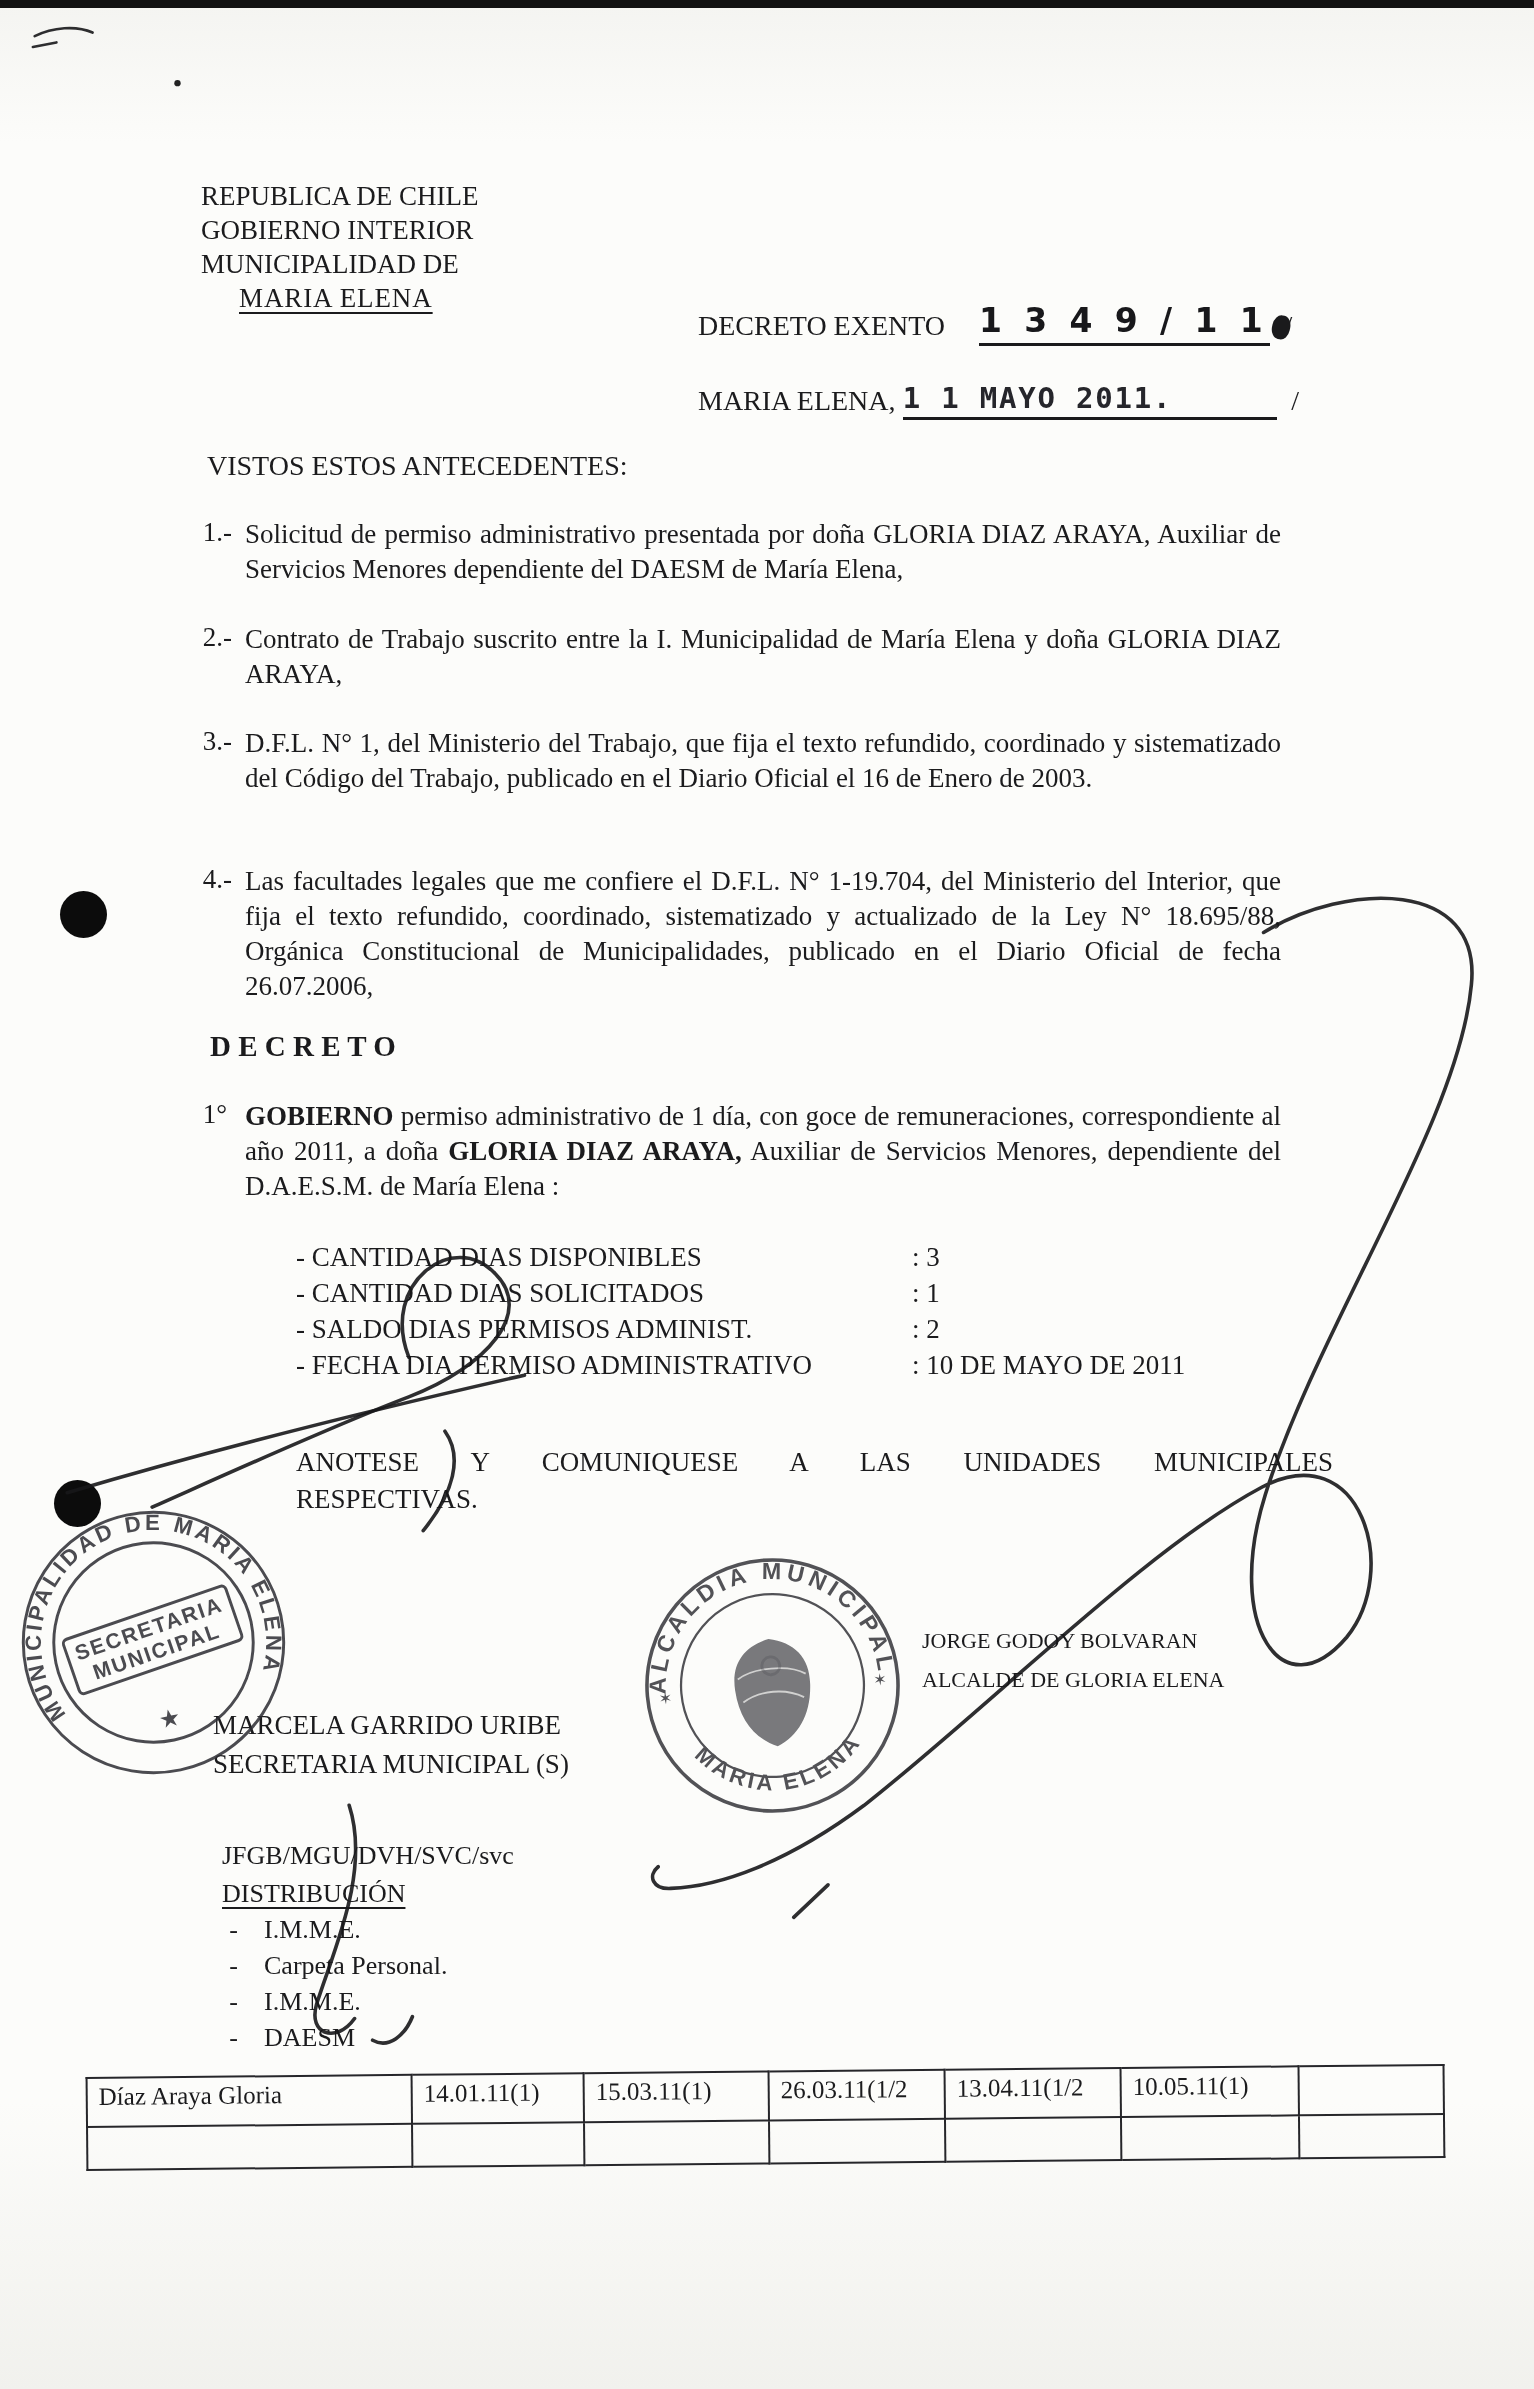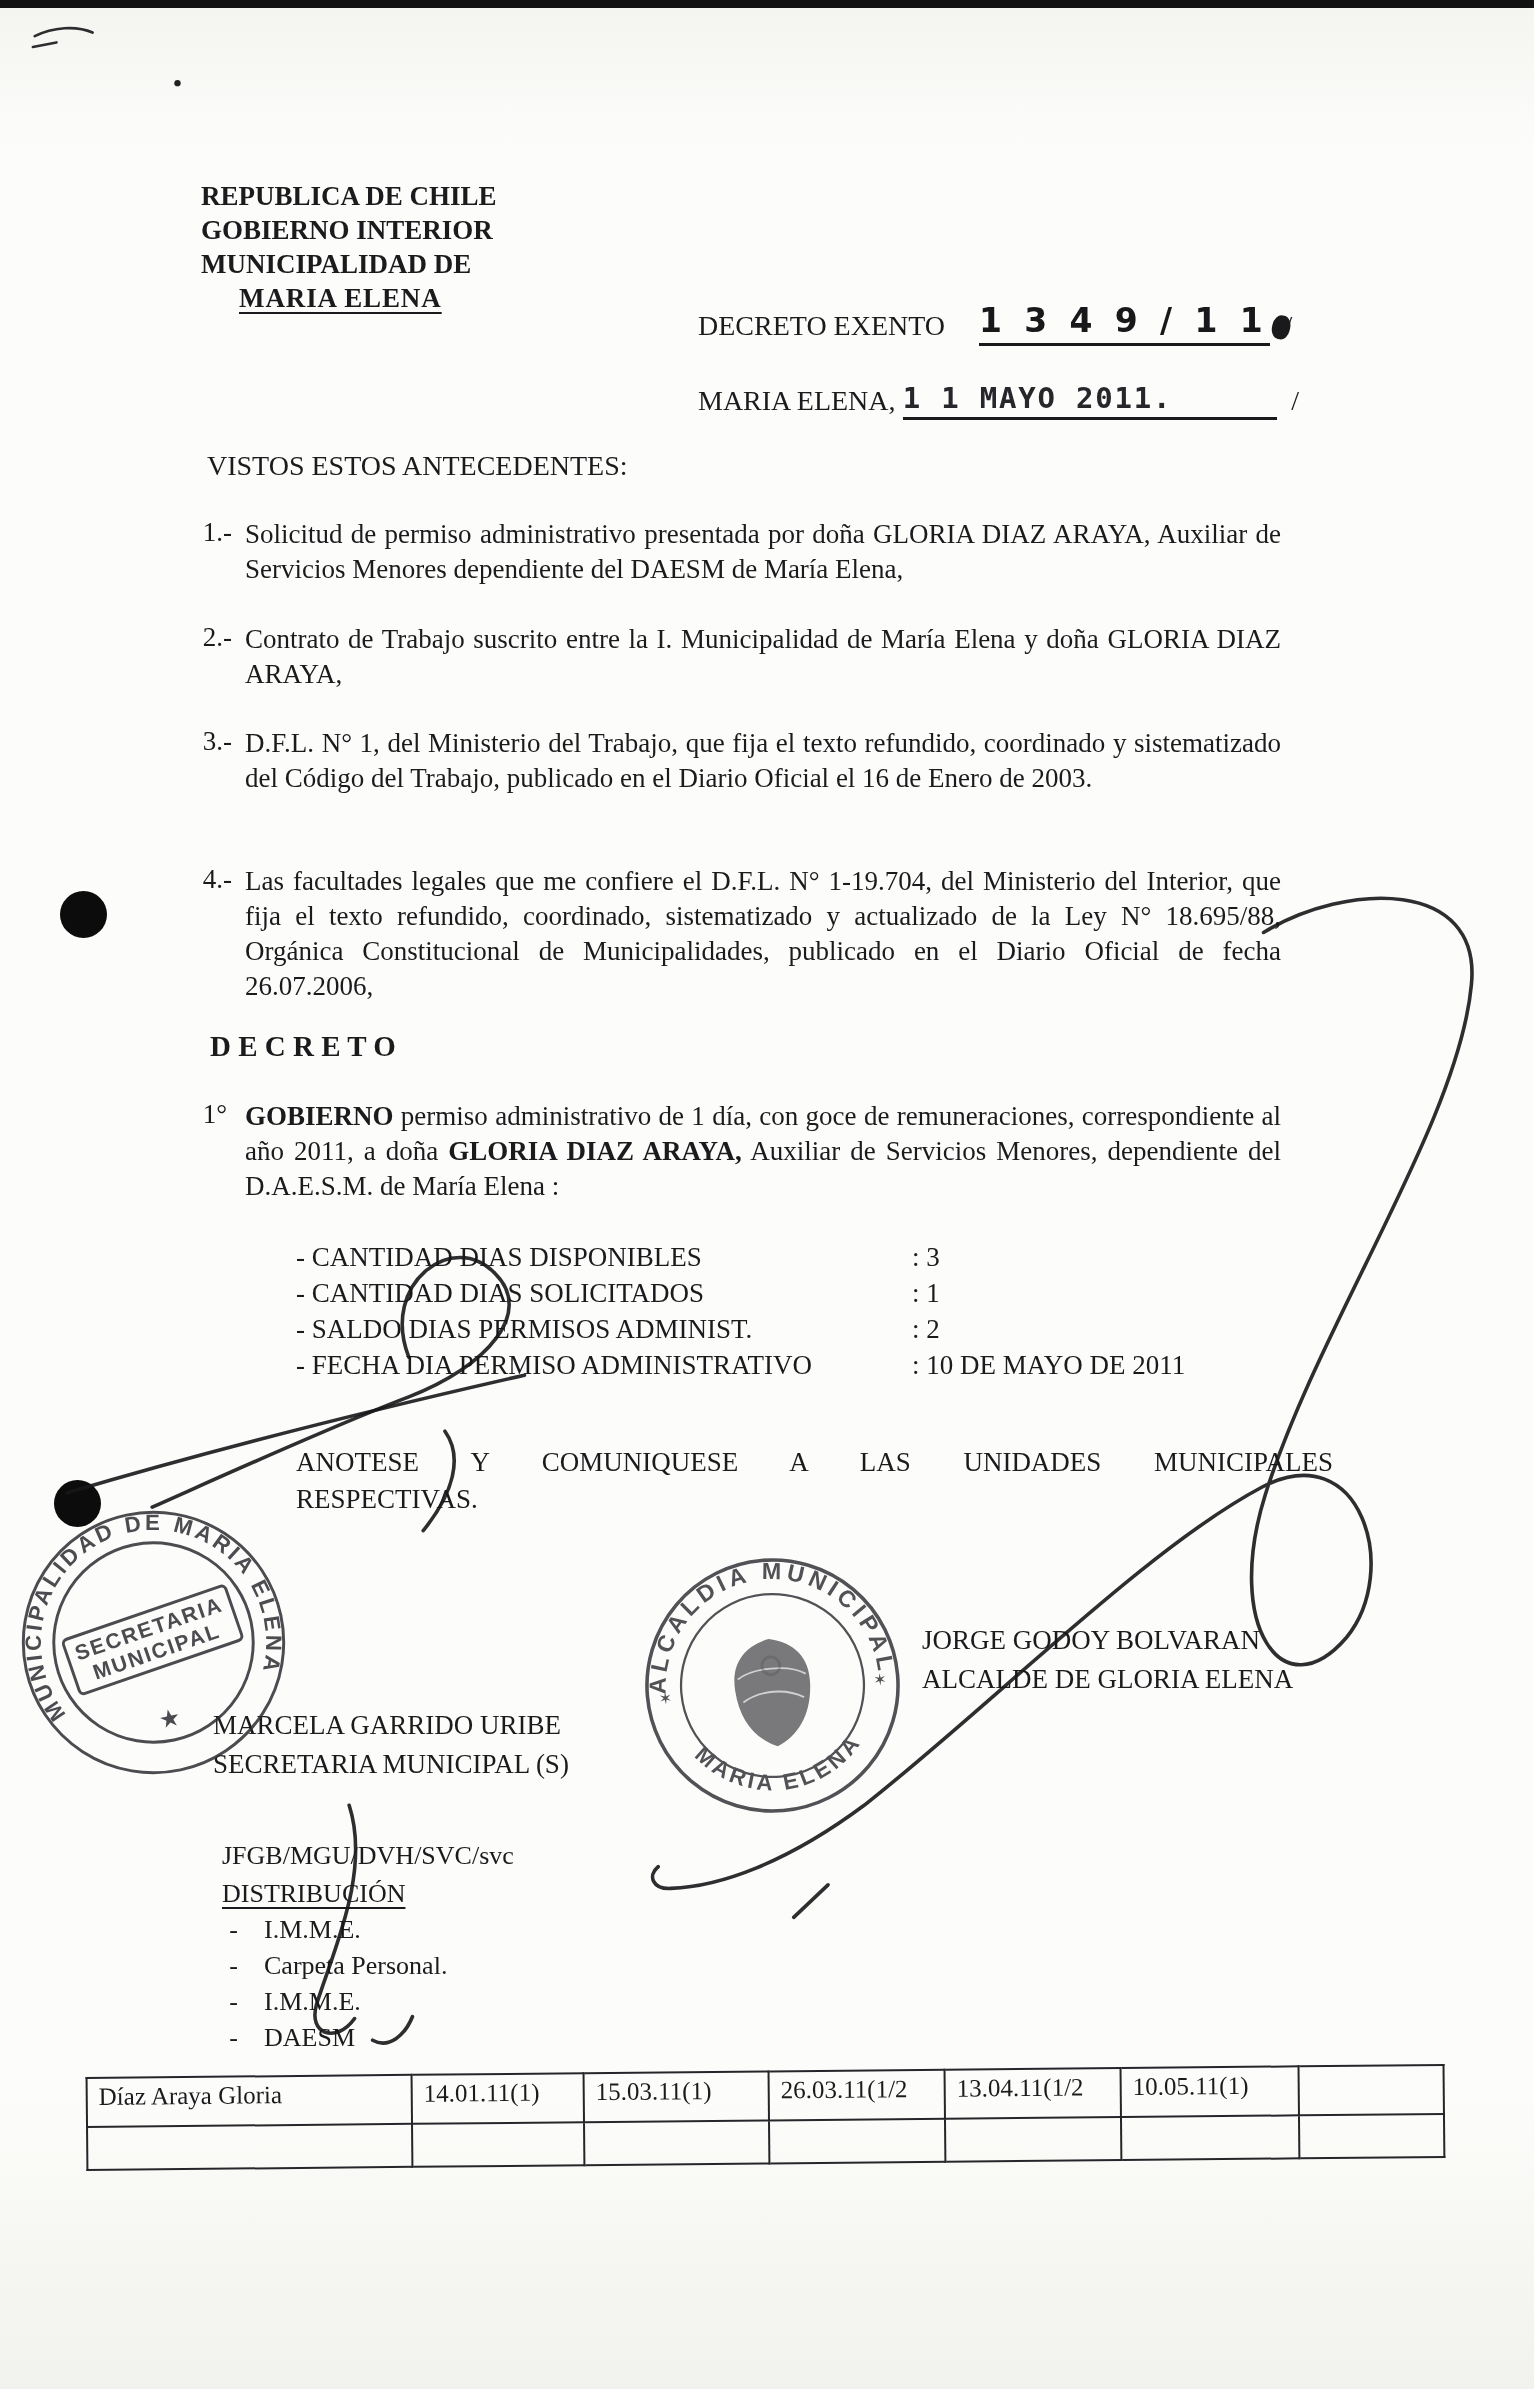--- a/index.html
+++ b/index.html
@@ -9,21 +9,21 @@
     background: linear-gradient(180deg,#f4f4f1 0%, #fcfcfa 6%, #fcfcfa 88%, #f1f1ed 100%);
     font-family:"Liberation Serif", serif; color:#1b1b1d; overflow:hidden;
   }
   .abs { position:absolute; }
   .scan-band { top:0; left:0; width:100%; height:8.1px; background:#121212; z-index:6; }
   .hole { width:47px; height:47px; border-radius:50%; background:#0c0c0c; z-index:4; }
   #hole1 { left:60px; top:891px; }
   #hole2 { left:54px; top:1480px; }
 
   
-  #letterhead { left:201px; top:179px; font-size:27px; line-height:34px; z-index:2;font-weight:bold; }
+  #letterhead { left:201px; top:179px; font-size:27px; line-height:34px; z-index:2; }
   #letterhead .lh4 { margin-left:38px; text-decoration:underline; text-underline-offset:4.5px; letter-spacing:0.9px; }
 
   
   .hdr-line { font-size:28px; z-index:2; white-space:nowrap; }
   #decree1 { left:698px; top:304px; }
   #decree2 { left:698px; top:383px; }
   .fill-line { display:inline-block; border-bottom:3.2px solid #1a1a1c; text-align:left; vertical-align:baseline; }
   .number-line { width:291px; margin-left:34px; }
   .decree-number { font-family:"DejaVu Sans", sans-serif; font-weight:bold; font-size:33px; letter-spacing:5.4px; position:relative; top:-2.7px; color:#18181b; }
   .ink-smudge { display:inline-block; width:18px; height:24.4px; background:#1a1a1c; border-radius:45%; transform:rotate(12deg) translateY(4.5px); margin-left:4.5px; }
@@ -43,21 +43,21 @@
 
   #resolution { left:201px; top:1099px; width:1131px; z-index:2; }
 
   
   #details { left:296px; top:1242px; font-size:27px; z-index:2; }
   .detail-row { display:flex; height:36px; }
   .detail-label { width:616px; }
 
   #closing { left:296px; top:1444px; width:1037px; font-size:27px; line-height:37px; text-align:justify; word-spacing:12.7px; z-index:2; }
 
-  #mayor { left:922px; top:1621px; font-size:27px; line-height:39px; z-index:2; }
+  #mayor { left:922px; top:1621px; font-size:22px; line-height:39px; z-index:2; }
   #secretary { left:213px; top:1706px; font-size:27px; line-height:39px; z-index:2; }
 
   #footer { left:222px; top:1838px; font-size:26px; line-height:36px; z-index:2; }
   #footer .dist-head { text-decoration:underline; text-underline-offset:4.5px; margin-top:1.8px; }
   .dist-row { display:flex; }
   .dist-row .dash { width:42px; padding-left:7.2px; }
 
   
   #track-table { left:86px; top:2077px; width:1357px; border-collapse:collapse; table-layout:fixed;
     transform:rotate(-0.55deg); transform-origin:left center; font-size:25px; z-index:2; position:absolute; }

